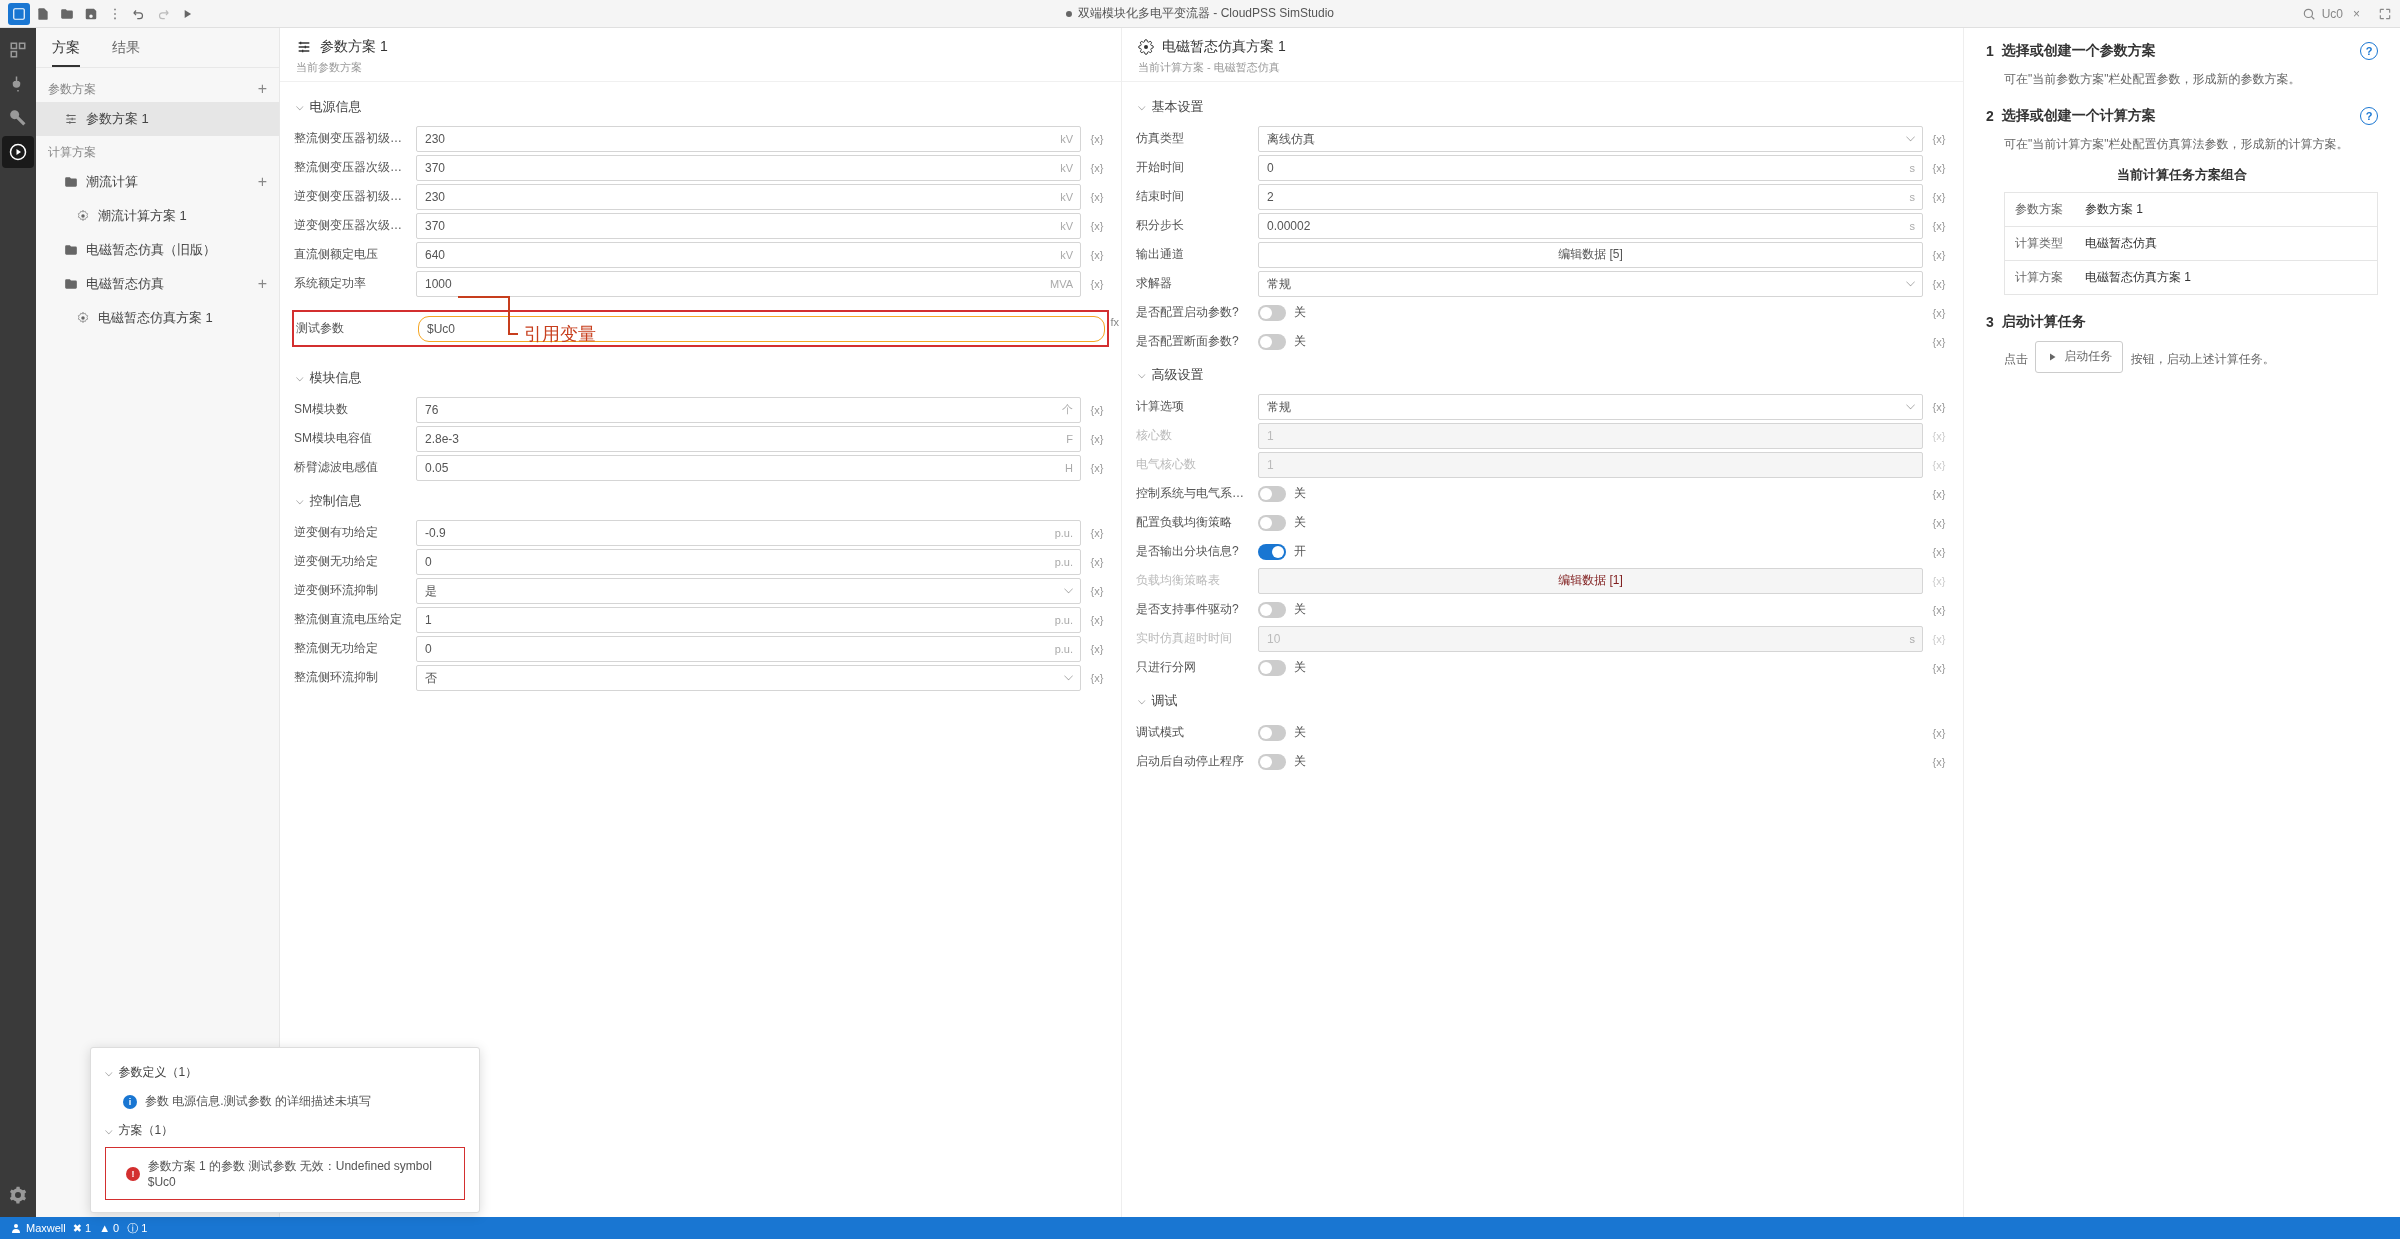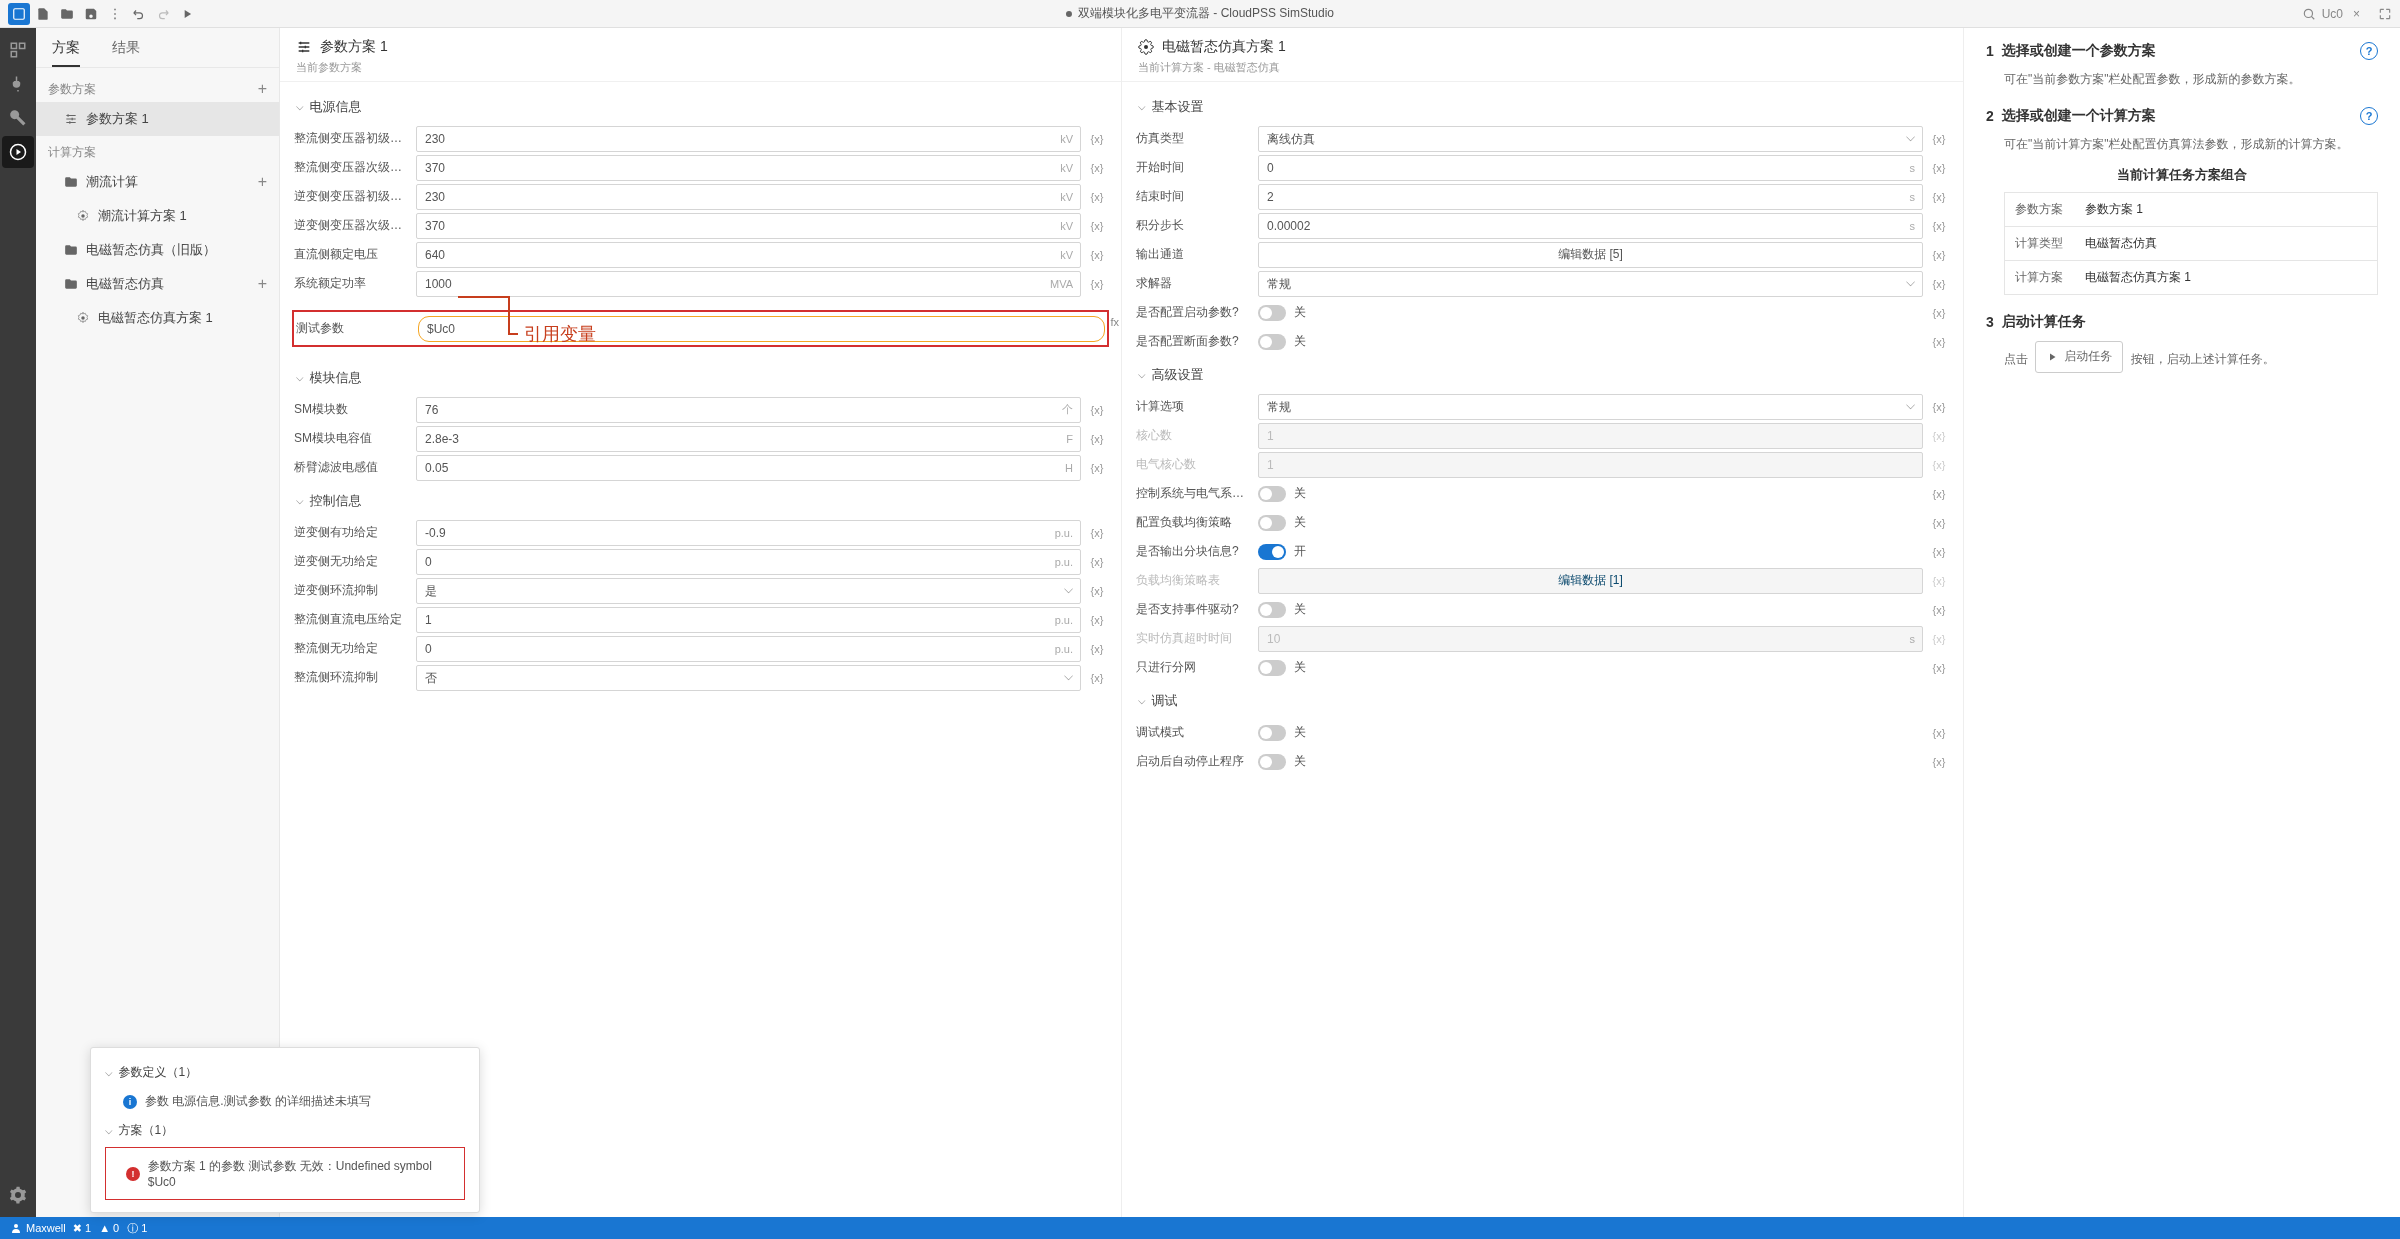--- a/index.html
+++ b/index.html
@@ -455,21 +455,21 @@
       <div class="row">
             <div class="row-label">是否输出分块信息?</div>
             <div class="tg-row">
               <div class="toggle on"></div>
               <span class="tg-label">开</span>
             </div>
             <div class="xbtn">{x}</div>
           </div>
       <div class="row">
             <div class="row-label disabled">负载均衡策略表</div>
-            <div class="row-field"><button class="btn-field" disabled="" style="background:#f5f5f5;color:#0c4a6e">编辑数据 [1]</button></div>
+            <div class="row-field"><button class="btn-field" disabled="" style="background:#f5f5f5;color:#7f1d1d">编辑数据 [1]</button></div>
             <div class="xbtn" style="color:#ccc">{x}</div>
           </div>
       <div class="row">
             <div class="row-label">是否支持事件驱动?</div>
             <div class="tg-row">
               <div class="toggle"></div>
               <span class="tg-label">关</span>
             </div>
             <div class="xbtn">{x}</div>
           </div>

